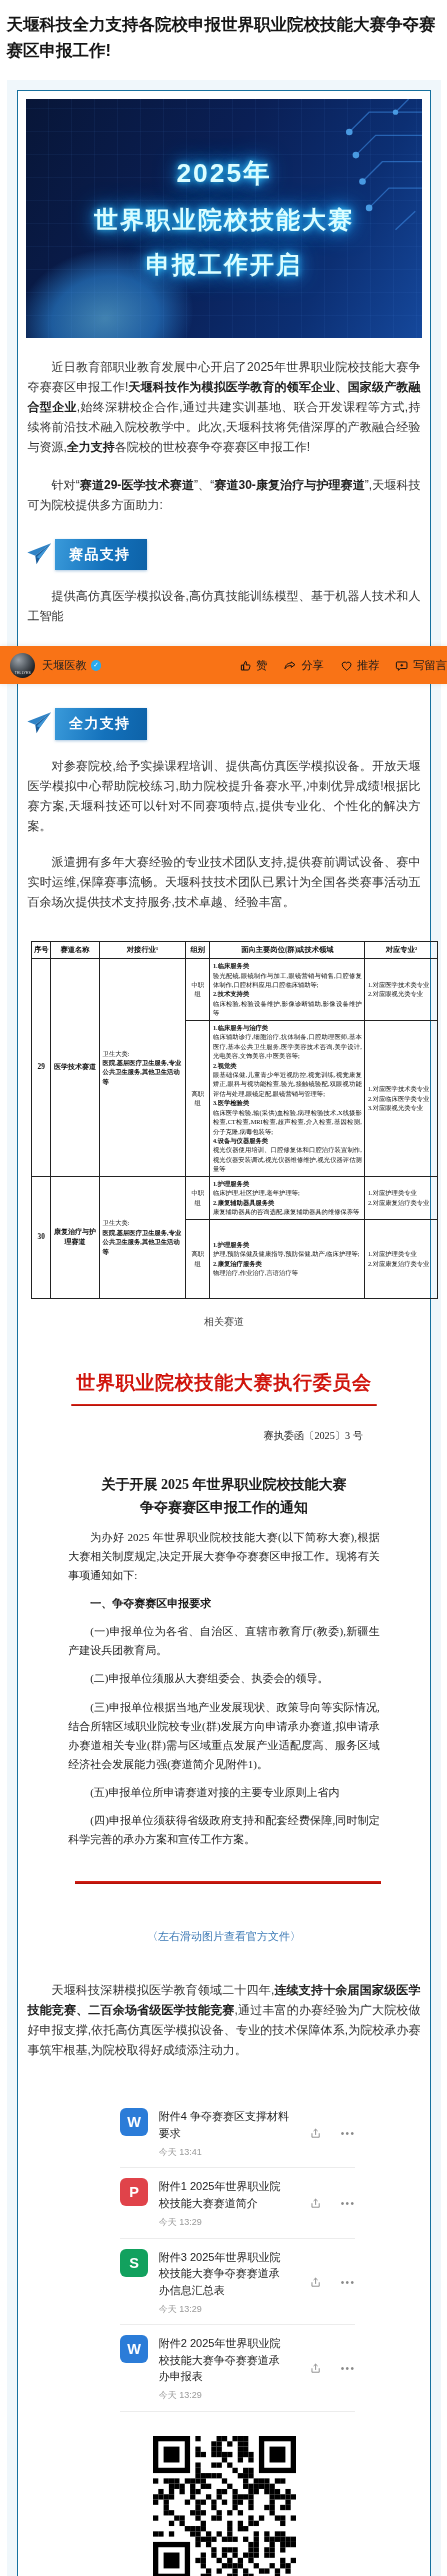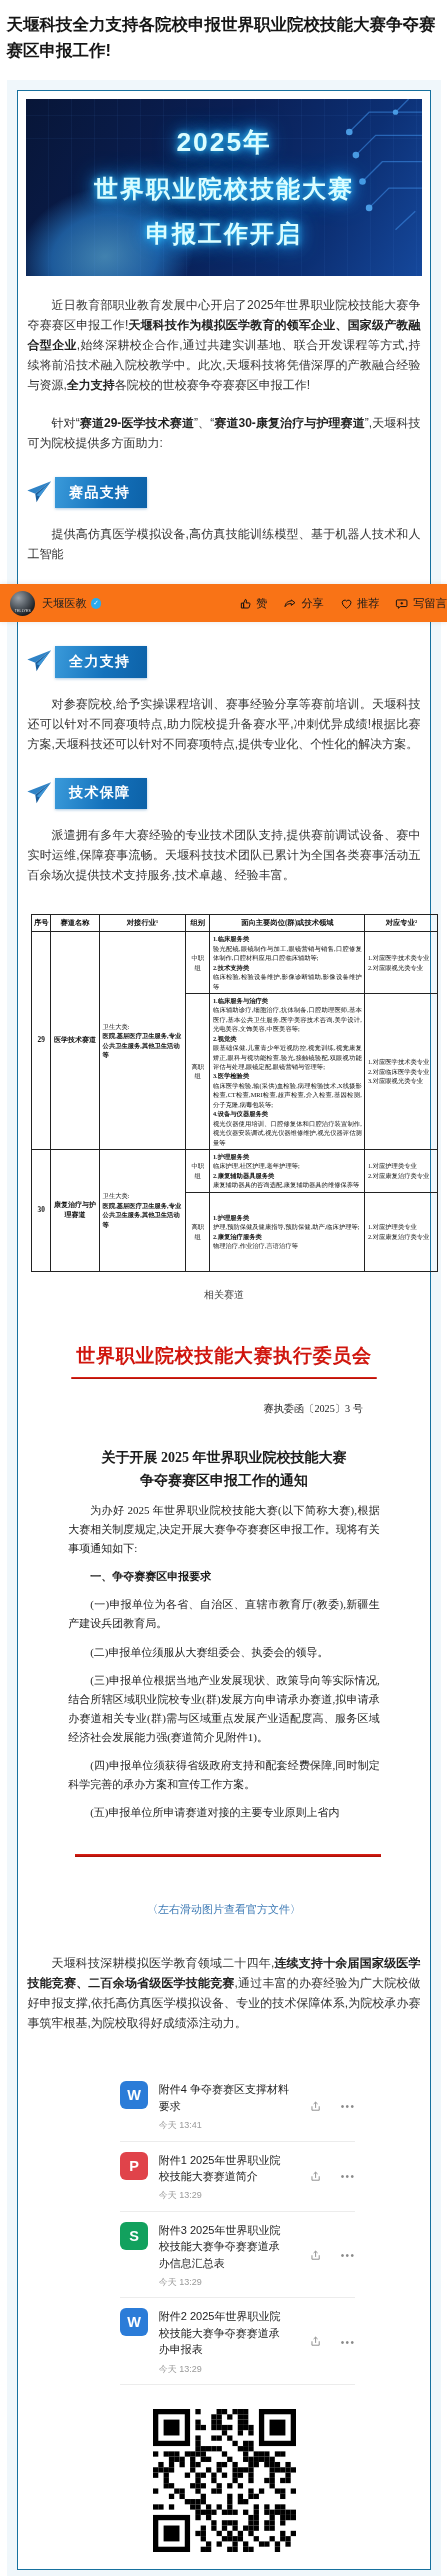--- a/index.html
+++ b/index.html
@@ -10,21 +10,21 @@
   }
   .article-title {
     margin:10.6px 10.6px 0 6.6px; font-size:16.5px; line-height:26px;
     font-weight:600; color:#151515;
   }
   .wrapper { margin:17px 6.6px 0; background:#f0f7fb; padding:10.6px 10.6px 34px; }
   .card { background:#fff; border:1.3px solid #17719f; padding:8px 8px 17px; }
 
   
   .banner {
-    height:177px; position:relative; overflow:hidden;
+    height:239px; position:relative; overflow:hidden;
     background:linear-gradient(118deg,#081638 0%,#0a1f55 45%,#0c2f73 75%,#15489c 100%);
     display:flex; flex-direction:column; align-items:center; justify-content:center; gap:13.2px;
   }
   .banner:before {
     content:""; position:absolute; left:-40px; bottom:-73px; width:238px; height:185px;
     background:radial-gradient(closest-side,#6fd4ff 0%,#2e8fe0 45%,transparent 75%);
     opacity:.55; transform:rotate(-12deg);
   }
   .banner:after {
     content:""; position:absolute; inset:0;
@@ -196,30 +196,22 @@
     </div>
 
     <div class="badge-row">
       <svg class="plane-icon" viewBox="0 0 40 38">
         <polygon points="38,2 2,16 14,21" fill="#2f83c6"></polygon>
         <polygon points="38,2 14,21 16,34 21,25" fill="#1b5f9e"></polygon>
         <polygon points="38,2 16,23 21,25" fill="#3f97d8"></polygon>
       </svg>
       <span class="sec-badge">全力支持</span>
     </div>
-    <p class="body-p" style="margin-top:16px">对参赛院校,给予实操课程培训、赛事经验分享等赛前培训。天堰科技还可以针对不同赛项特点,助力院校提升备赛水平,冲刺优异成绩!根据比赛方案,天堰科技还可以针对不同赛项特点,提供专业化、个性化的解决方案。</p>
-
-    <div class="badge-row">
-      <svg class="plane-icon" viewBox="0 0 40 38">
-        <polygon points="38,2 2,16 14,21" fill="#2f83c6"></polygon>
-        <polygon points="38,2 14,21 16,34 21,25" fill="#1b5f9e"></polygon>
-        <polygon points="38,2 16,23 21,25" fill="#3f97d8"></polygon>
-      </svg>
-      <span class="sec-badge">技术保障</span>
-    </div>
+    <p class="body-p" style="margin-top:16px">对参赛院校,给予实操课程培训、提供高仿真医学模拟设备。开放天堰医学模拟中心帮助院校练习,助力院校提升备赛水平,冲刺优异成绩!根据比赛方案,天堰科技还可以针对不同赛项特点,提供专业化、个性化的解决方案。</p>
+
     <p class="body-p" style="margin-top:16px">派遣拥有多年大赛经验的专业技术团队支持,提供赛前调试设备、赛中实时运维,保障赛事流畅。天堰科技技术团队已累计为全国各类赛事活动五百余场次提供技术支持服务,技术卓越、经验丰富。</p>
 
     <div class="track-table">
       <table>
         <tbody>
             <tr>
           <th style="width:18.5px">序号</th>
           <th style="width:49px">赛道名称</th>
           <th style="width:86px">对接行业¹</th>
           <th style="width:24.4px">组别</th>
@@ -279,22 +271,22 @@
     <div class="letter">
       <div class="committee">世界职业院校技能大赛执行委员会</div>
       <div class="red-rule"></div>
       <div class="ref-no">赛执委函〔2025〕3 号</div>
       <div class="doc-title"><span>关于开展 2025 年世界职业院校技能大赛</span><br><span>争夺赛赛区申报工作的通知</span></div>
       <p class="lp">为办好 2025 年世界职业院校技能大赛(以下简称大赛),根据大赛相关制度规定,决定开展大赛争夺赛赛区申报工作。现将有关事项通知如下:</p>
       <p class="lp hd">一、争夺赛赛区申报要求</p>
       <p class="lp">(一)申报单位为各省、自治区、直辖市教育厅(教委),新疆生产建设兵团教育局。</p>
       <p class="lp">(二)申报单位须服从大赛组委会、执委会的领导。</p>
       <p class="lp">(三)申报单位根据当地产业发展现状、政策导向等实际情况,结合所辖区域职业院校专业(群)发展方向申请承办赛道,拟申请承办赛道相关专业(群)需与区域重点发展产业适配度高、服务区域经济社会发展能力强(赛道简介见附件1)。</p>
+      <p class="lp">(五)申报单位所申请赛道对接的主要专业原则上省内</p>
       <p class="lp">(四)申报单位须获得省级政府支持和配套经费保障,同时制定科学完善的承办方案和宣传工作方案。</p>
-      <p class="lp">(五)申报单位所申请赛道对接的主要专业原则上省内</p>
     </div>
     <div class="red-divider"></div>
     <div class="swipe-hint">〈左右滑动图片查看官方文件〉</div>
 
     <p class="body-p closing-p"><span>天堰科技深耕模拟医学教育领域二十四年,</span><b>连续支持十余届国家级医学技能竞赛、二百余场省级医学技能竞赛</b><span>,通过丰富的办赛经验为广大院校做好申报支撑,依托高仿真医学模拟设备、专业的技术保障体系,为院校承办赛事筑牢根基,为院校取得好成绩添注动力。</span></p>
 
     <div class="attach-list">
       <div class="attach-item">
         <div class="file-icon" style="background: rgb(43, 124, 216);">W</div>
         <div class="attach-body">

